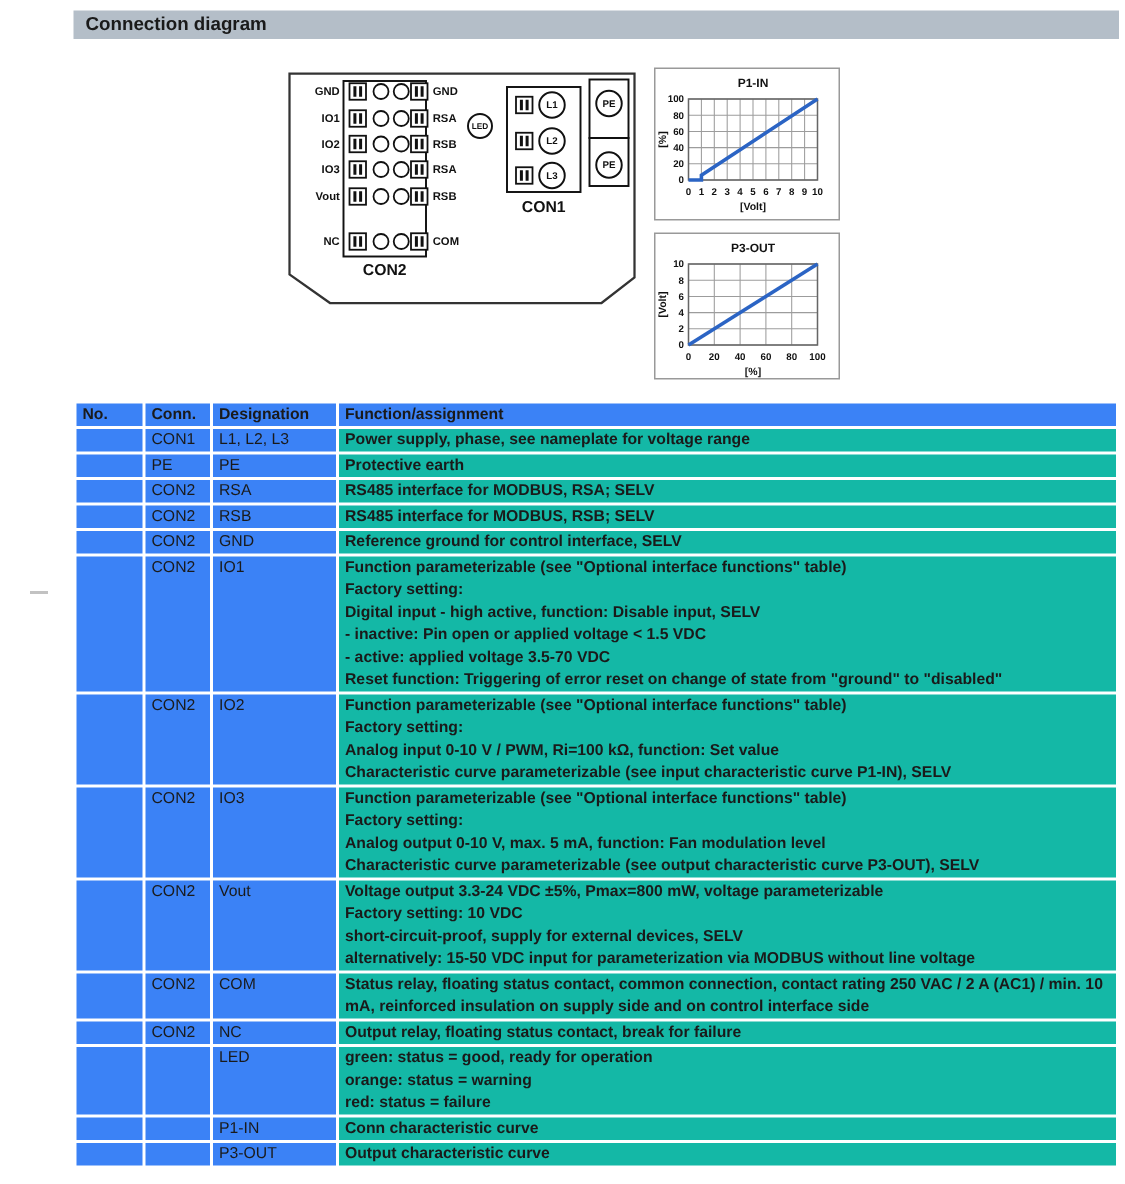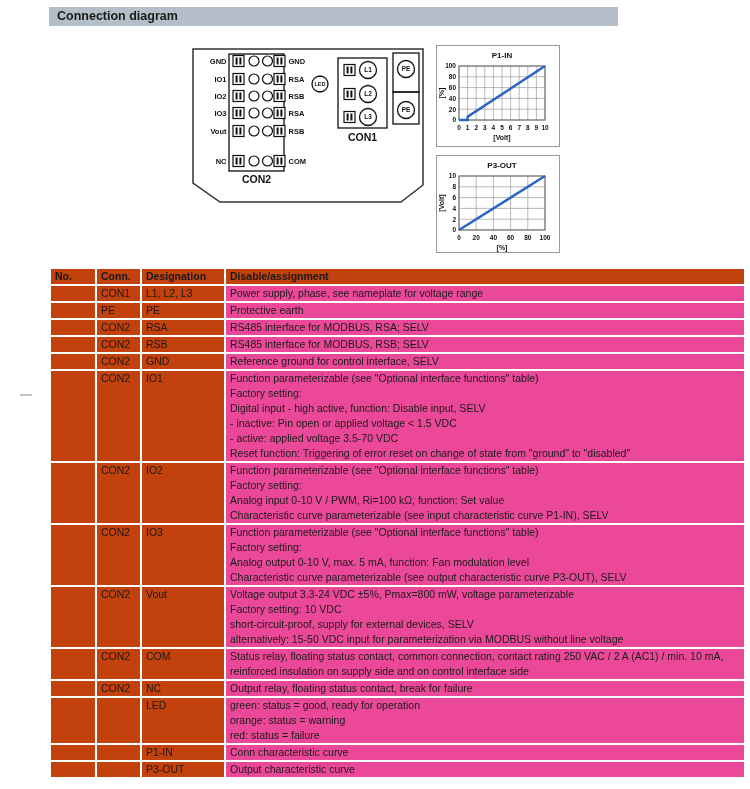--- a/index.html
+++ b/index.html
@@ -1,30 +1,30 @@
 <!DOCTYPE html>
 <html><head>
 <meta charset="utf-8">
 <style>
   html,body{margin:0;padding:0;}
   body{width:750px;height:789px;position:relative;background:#fff;color:#1a1a1a;
        font-family:"Liberation Sans",sans-serif;overflow:hidden;}
-  .title-bar{position:absolute;left:49px;top:7px;width:569px;height:19px;background:#b4bec8;
+  .title-bar{position:absolute;left:49px;top:7px;width:697px;height:19px;background:#b4bec8;
        font-weight:bold;font-size:12.5px;line-height:19px;padding-left:8px;box-sizing:border-box;}
   .fold{position:absolute;left:20px;top:394px;width:12px;height:2px;background:#c2c2c2;}
   .diagram{position:absolute;left:190px;top:44px;width:238px;height:164px;}
   svg{display:block;}
   .chart-panel{position:absolute;border:1px solid #999;background:#fff;box-sizing:border-box;}
   #chart0{left:436px;top:45px;width:124px;height:102px;}
   #chart1{left:436px;top:155px;width:124px;height:98px;}
   table.conn{position:absolute;left:49px;top:267px;width:697px;border-collapse:separate;border-spacing:2px;table-layout:fixed;}
   table.conn td,table.conn th{font-size:10.5px;line-height:15px;padding:0 4px;vertical-align:top;text-align:left;
        overflow:hidden;word-wrap:break-word;}
-  table.conn th,.c1,.c2,.c3{background:#c2410c;}
-  .c4{background:#ec4899;}
+  table.conn th,.c1,.c2,.c3{background:#3b82f6;}
+  .c4{background:#14b8a6;font-weight:bold;}
   th{font-weight:bold;}
 </style>
 </head>
 <body>
 
 <div class="title-bar">
   <span>Connection diagram</span>
 </div>
 
 <div class="fold"></div>
@@ -208,21 +208,21 @@
       <col style="width:44px">
       <col style="width:43px">
       <col style="width:82px">
       <col>
     </colgroup>
   <thead>
     <tr>
       <th>No.</th>
       <th>Conn.</th>
       <th>Designation</th>
-      <th>Disable/assignment</th>
+      <th>Function/assignment</th>
     </tr>
   </thead>
   <tbody>
       <tr>
         <td class="c1"></td>
         <td class="c2">CON1</td>
         <td class="c3">L1, L2, L3</td>
         <td class="c4">
           <div>Power supply, phase, see nameplate for voltage range</div>
         </td>

